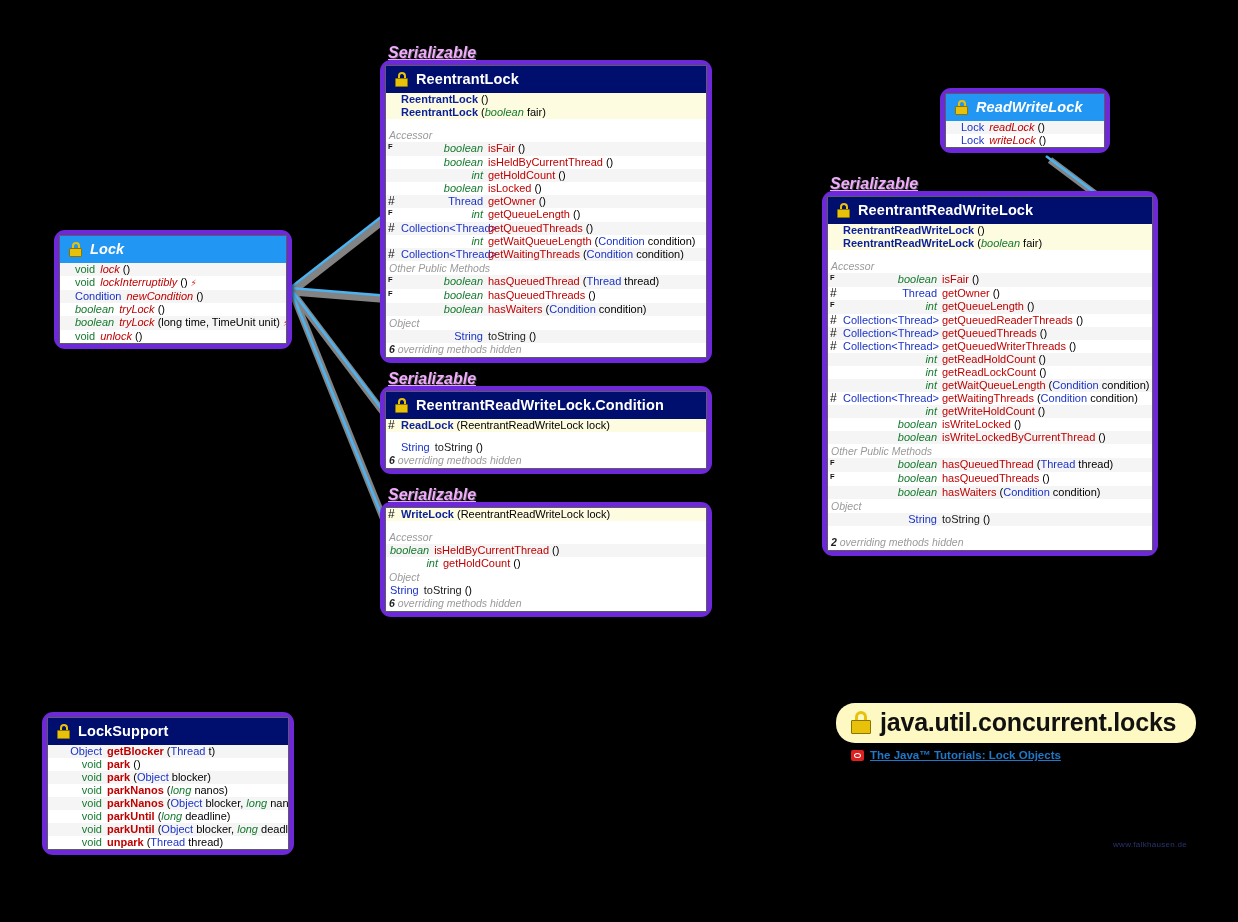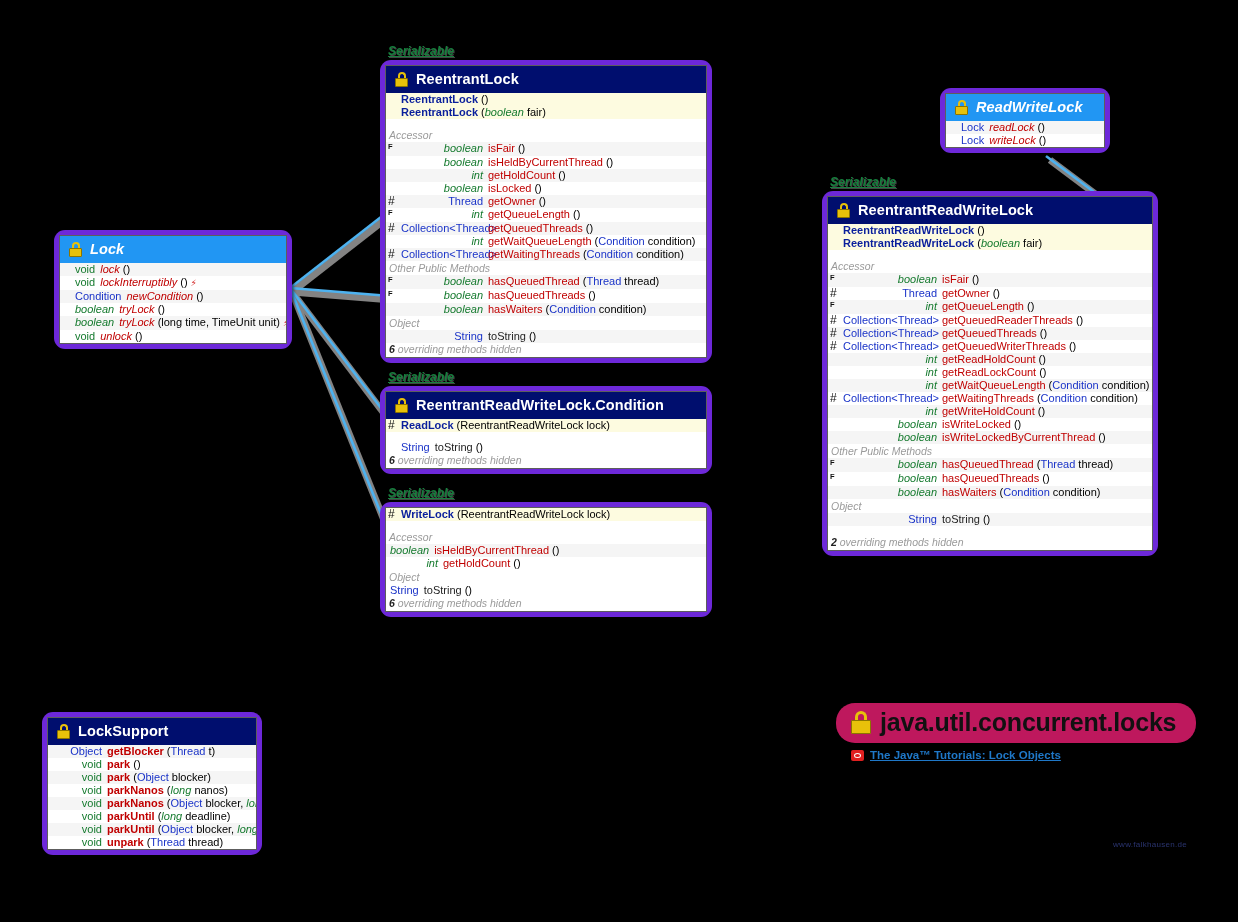--- a/index.html
+++ b/index.html
@@ -78,29 +78,29 @@
   .nested{
     font-size:11px;line-height:14px;padding:1px 0 1px 3px;background:#eef3fb;
     color:#333;border-top:1px solid #d8d8d8;
   }
   .nested b{color:#0a1f9c;}
   .throws{color:#d01b1b;font-size:9px;padding-left:3px;}
 
   
   .sertag{
     position:absolute;
-    font-size:12px;font-weight:bold;font-style:italic;
-    color:#15803d;text-decoration:underline;
+    font-size:16px;font-weight:bold;font-style:italic;
+    color:#f0abfc;text-decoration:underline;
     text-shadow:1px 1px 0 rgba(90,90,90,.75);
   }
 
   
   .pkg{
     position:absolute;display:flex;align-items:center;gap:9px;
-    background:#be185d;border-radius:19px;padding:5px 20px 6px 15px;
+    background:#fef9c3;border-radius:19px;padding:5px 20px 6px 15px;
     box-shadow:2px 2px 3px rgba(0,0,0,.5);
   }
   .pkg .t{font-size:25px;font-weight:bold;color:#111;letter-spacing:-.2px;}
   .pkg .lockicon{width:20px;height:23px;}
   .pkg .lockicon .body{width:20px;height:14px;}
   .pkg .lockicon .sh{left:4px;width:12px;height:12px;border-radius:6px 6px 0 0;border-width:3px;}
 
   .tutlink{position:absolute;display:flex;align-items:center;gap:6px;}
   .tutlink .oicon{width:13px;height:11px;background:#e02020;border-radius:2px;display:flex;align-items:center;justify-content:center;}
   .tutlink .oicon i{display:block;width:7px;height:5px;border:1.5px solid #fff;border-radius:50%;box-sizing:border-box;}
@@ -523,21 +523,21 @@
             <span class="ret t-ref" style="width:94px">String</span>
             <span class="nm" style="color:#222">toString</span>
             <span class="args p">()</span>
           </div>
       </div>
       <div class="spacer" style="height:10px"></div>
       <div class="hidden-note"><b>2</b> <span>overriding methods hidden</span></div>
     </div>
   </div>
 
-  <div class="uml" style="left:42px;top:712px;width:220px;">
+  <div class="uml" style="left:42px;top:712px;width:252px;">
     <div class="inner">
       <div class="hdr cls">
         <span class="lockicon">
             <span class="sh"></span>
             <span class="body"></span>
           </span>
         <span class="t">LockSupport</span>
       </div>
       <div class="sect">
         <div class="row">

